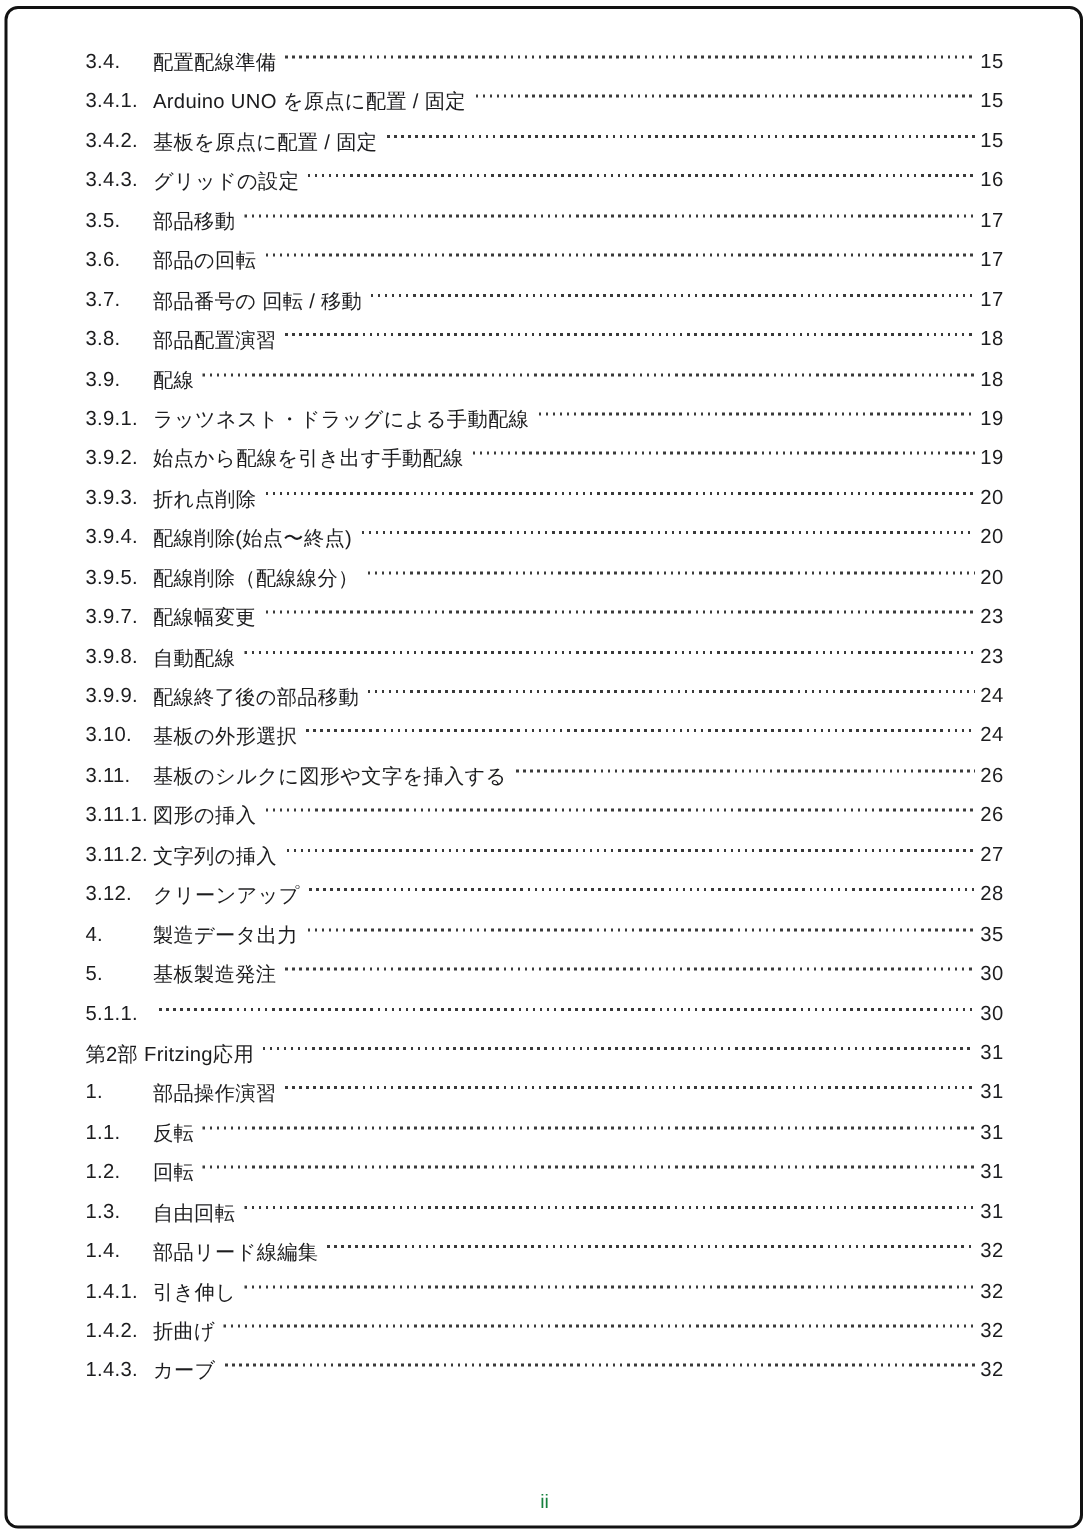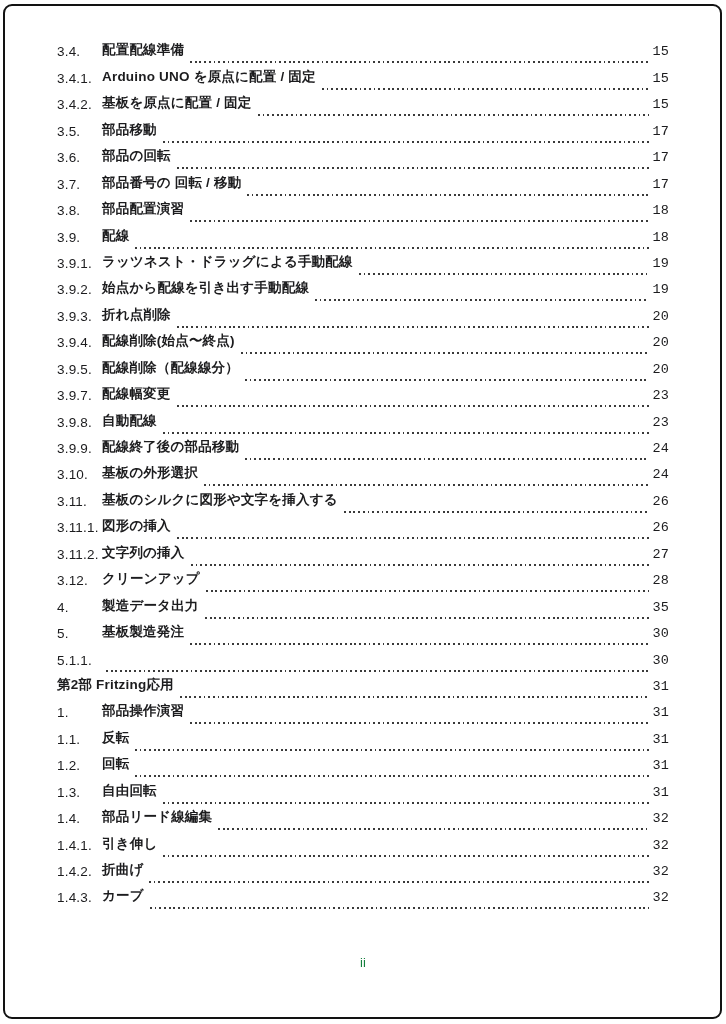--- a/index.html
+++ b/index.html
@@ -26,54 +26,52 @@
     pointer-events: none;
   }
   .toc-content {
     position: absolute;
     left: 57px;
     top: 33px;
     width: 612px;
   }
   .toc-row {
     display: flex;
-    align-items: flex-end;
+    align-items: flex-start;
     height: 26.45px;
     font-size: 13.5px;
     letter-spacing: 0.2px;
     white-space: nowrap;
   }
   .toc-num {
     flex: 0 0 auto;
     min-width: 43px;
     padding-right: 2px;
   }
   .toc-title {
     flex: 0 0 auto;
     padding-right: 2px;
-    font-weight: bold;
   }
   .toc-leader {
     flex: 1 1 auto;
     height: 2px;
     margin: 0 3px 0 4px;
     position: relative;
     top: 4px;
     background-image: repeating-linear-gradient(90deg, #3a3a3a 0 1.8px, transparent 1.8px 4.7px);
   }
   .toc-page {
     flex: 0 0 auto;
     min-width: 16px;
     text-align: right;
-    font-family: Liberation Mono, monospace;
   }
   .footer {
     position: absolute;
     left: 0;
-    top: 955px;
+    top: 993px;
     width: 726px;
     text-align: center;
     font-size: 13px;
     color: #15803d;
   }
 </style>
 </head>
 <body>
 
 <div class="page">
@@ -92,20 +90,26 @@
     <span class="toc-leader"></span>
     <span class="toc-page">15</span>
   </div>
       <div class="toc-row">
     <span class="toc-num">3.4.2.</span>
     <span class="toc-title">基板を原点に配置 / 固定</span>
     <span class="toc-leader"></span>
     <span class="toc-page">15</span>
   </div>
       <div class="toc-row">
+    <span class="toc-num">3.4.3.</span>
+    <span class="toc-title">グリッドの設定</span>
+    <span class="toc-leader"></span>
+    <span class="toc-page">16</span>
+  </div>
+      <div class="toc-row">
     <span class="toc-num">3.5.</span>
     <span class="toc-title">部品移動</span>
     <span class="toc-leader"></span>
     <span class="toc-page">17</span>
   </div>
       <div class="toc-row">
     <span class="toc-num">3.6.</span>
     <span class="toc-title">部品の回転</span>
     <span class="toc-leader"></span>
     <span class="toc-page">17</span>

